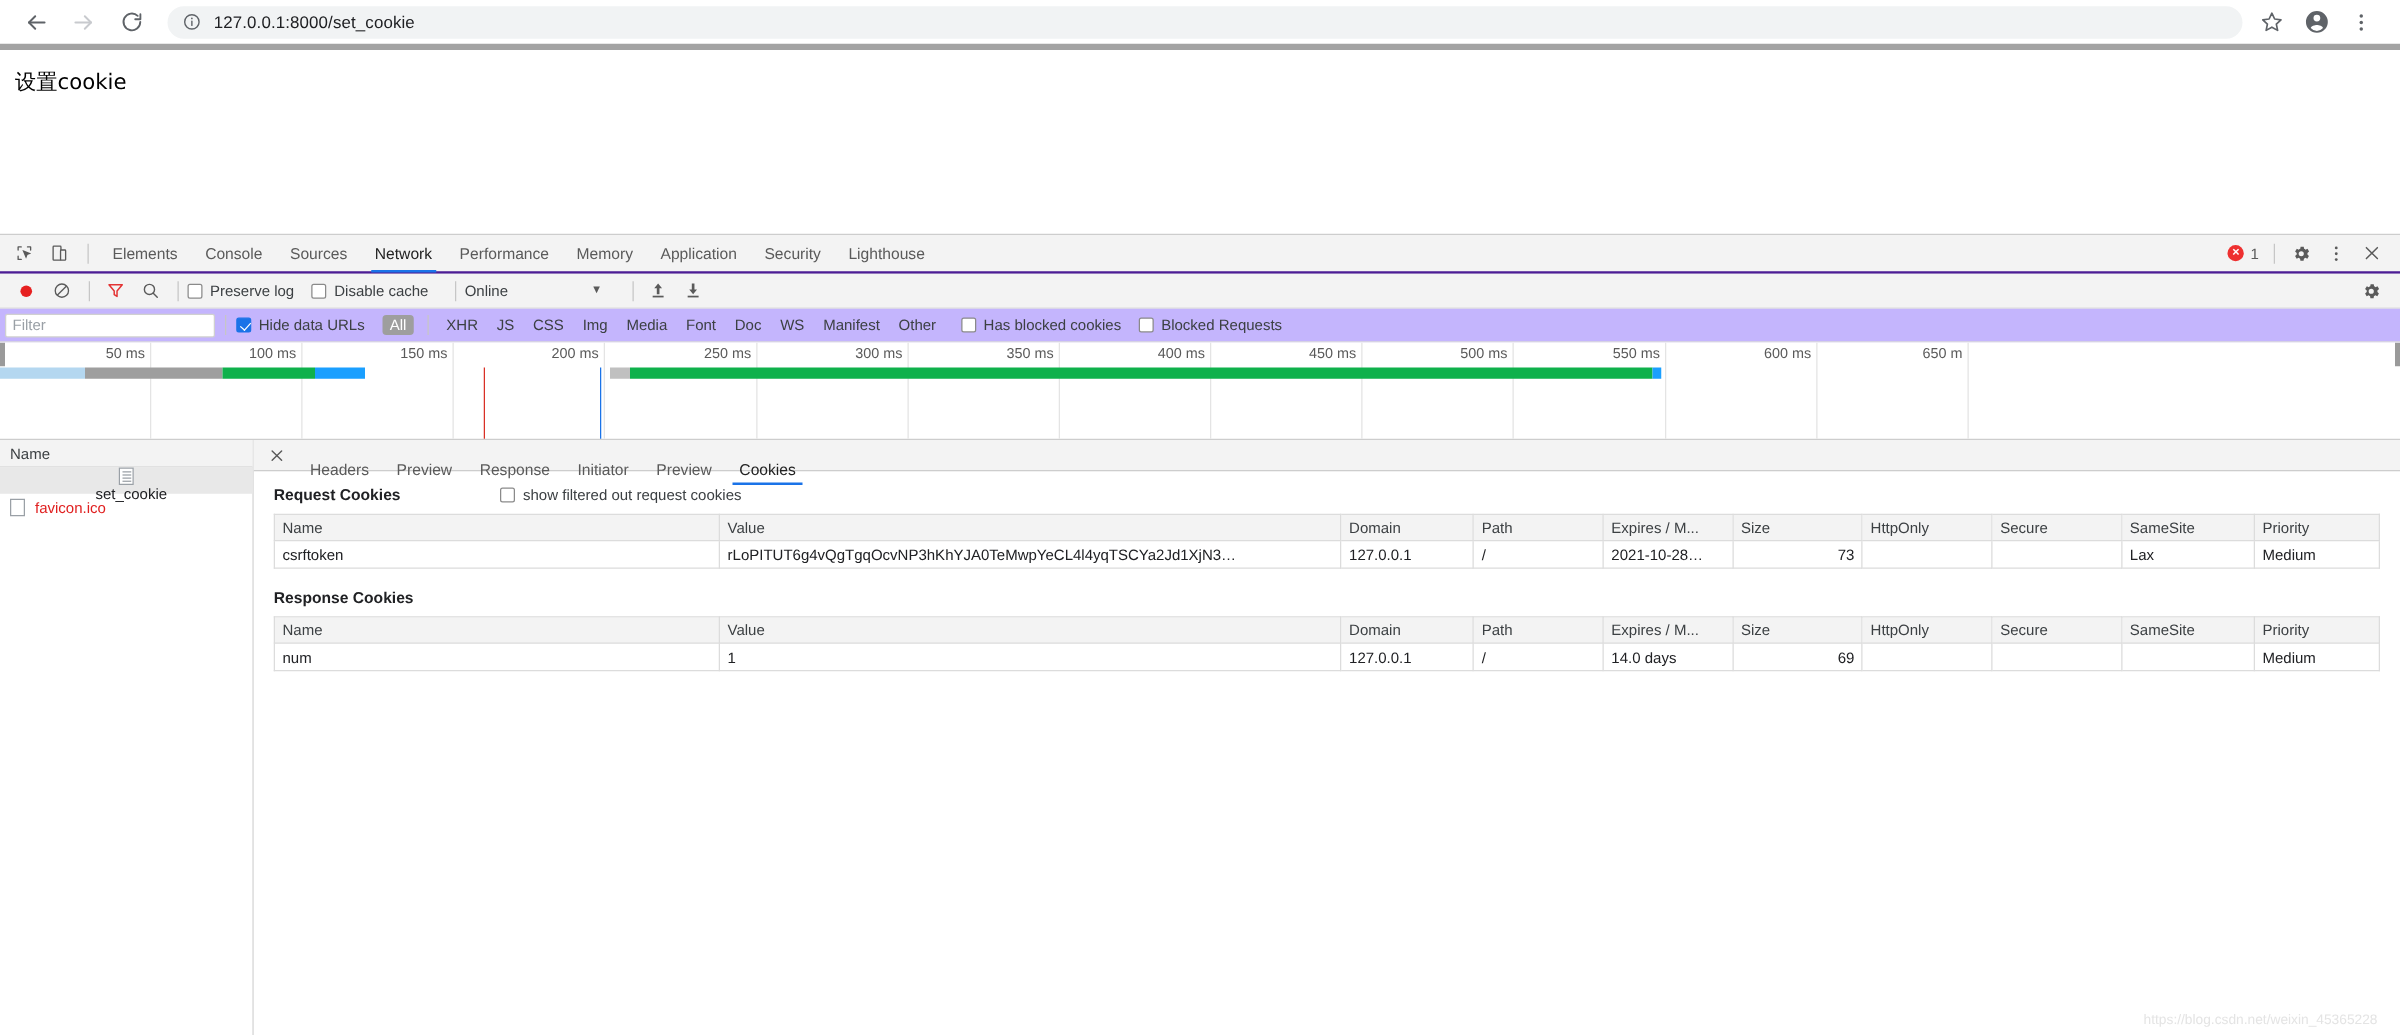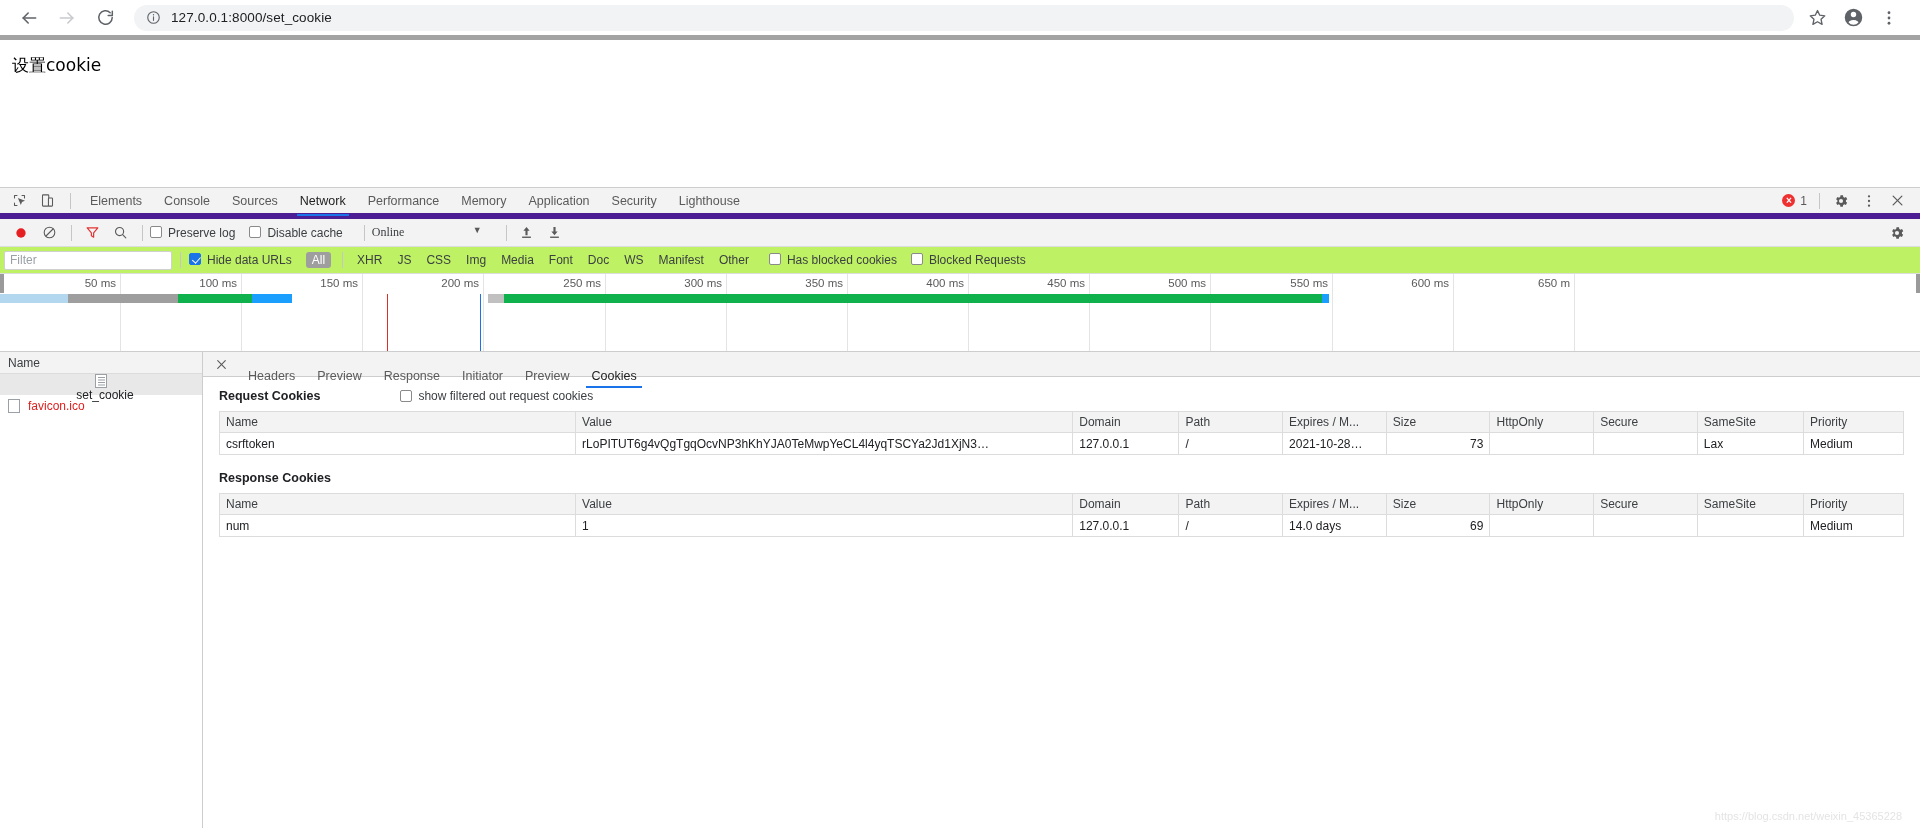--- a/index.html
+++ b/index.html
@@ -81,21 +81,21 @@
     flex-direction: column;
     font-size: 12px;
     color: #5a5a5a;
   }
 
   
   .dt-tabbar {
     height: 31px;
     min-height: 31px;
     background: #f3f3f3;
-    border-bottom: 6px solid #4c1d95;
+    border-bottom: 2px solid #4c1d95;
     display: flex;
     align-items: center;
     padding-left: 6px;
   }
   .dt-tool-icon {
     width: 26px; height: 26px;
     display: flex; align-items: center; justify-content: center;
     color: #5a5a5a;
     margin-right: 2px;
   }
@@ -149,21 +149,21 @@
     padding-left: 8px;
   }
   .tb-icon {
     width: 26px; height: 24px;
     display: flex; align-items: center; justify-content: center;
     color: #5a5a5a;
     margin-right: 2px;
   }
   .tb-sep { width:1px; height:16px; background:#c6c6c6; margin: 0 7px; }
   .tb-check {
-    display: flex; align-items: flex-start;
+    display: flex; align-items: center;
     margin-right: 14px;
     font-size: 12px; color: #3c4043;
     white-space: nowrap;
   }
   .cbox {
     width: 12px; height: 12px;
     border: 1px solid #8a8a8a;
     border-radius: 2px;
     background: #fff;
     margin-right: 6px;
@@ -183,33 +183,32 @@
     border-width: 0 1.8px 1.8px 0;
     transform: rotate(42deg);
   }
   .throttle {
     display: flex; align-items: flex-start;
     font-size: 12px;
     color: #3c4043;
     min-width: 110px;
     justify-content: space-between;
     margin-right: 17px;
-    font-family: Liberation Serif, serif;
   }
   .throttle .caret {
     font-size: 9px;
     color: #5a5a5a;
     margin-left: 14px;
   }
   .tb-spacer { flex: 1 1 auto; }
 
   
   .filter-row {
     height: 27px; min-height: 27px;
-    background: #bef264;
+    background: #c4b5fd;
     border-bottom: 1px solid #dcdcdc;
     display: flex;
     align-items: center;
     padding-left: 4px;
   }
   .filter-input {
     width: 168px;
     height: 19px;
     border: 1px solid #d0d0d0;
     border-radius: 2px;

